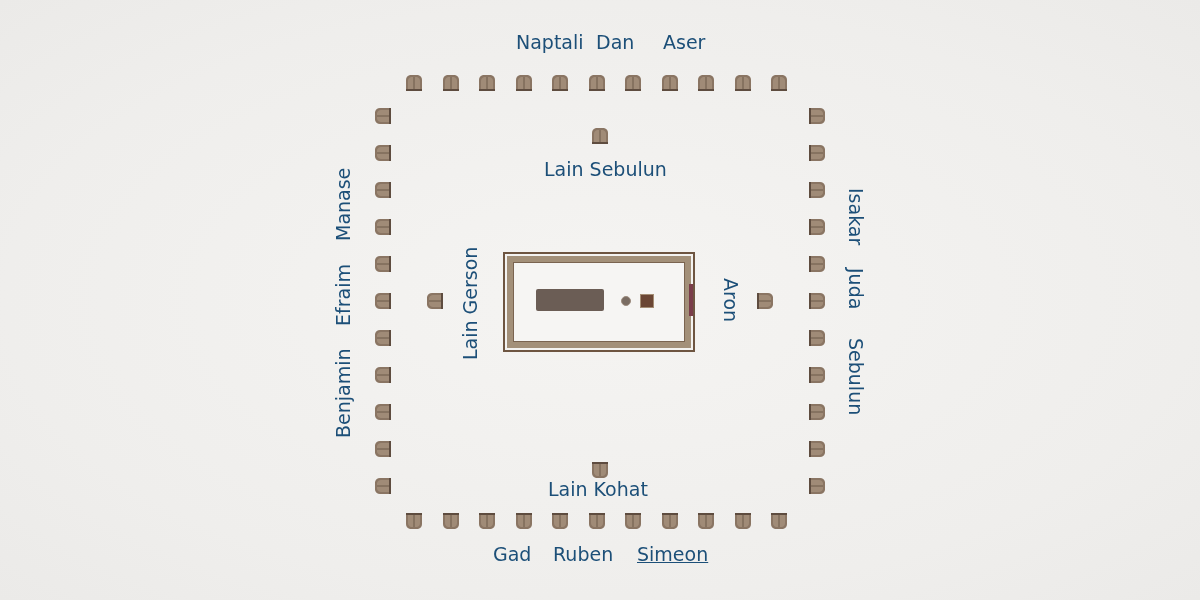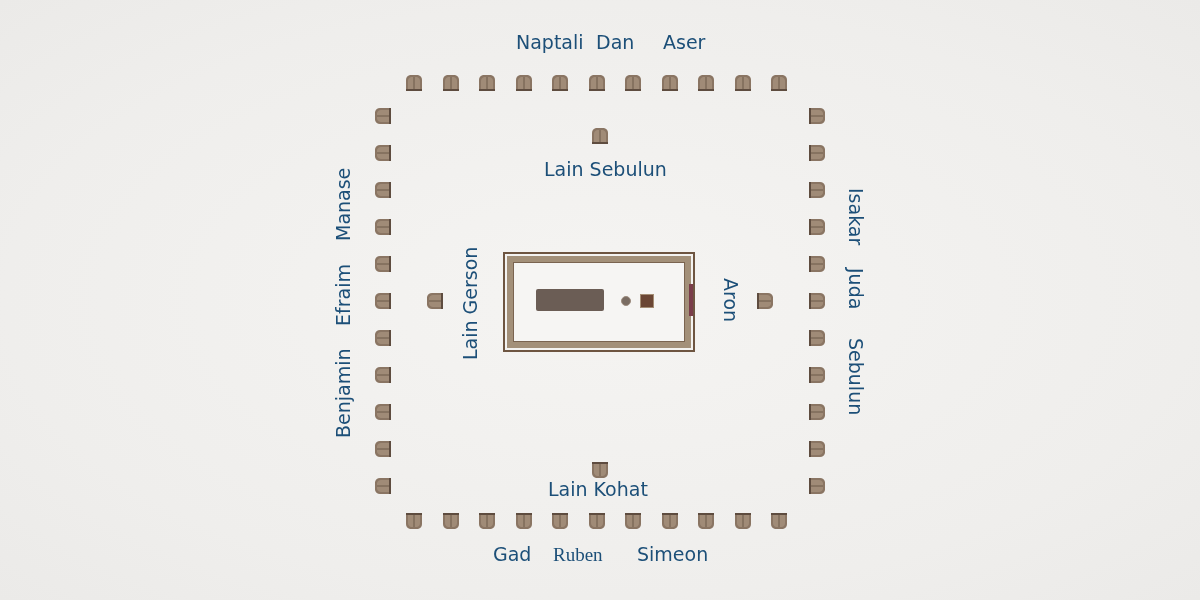--- a/index.html
+++ b/index.html
@@ -20,22 +20,22 @@
 </head>
 <body>
 
 <div class="bg"></div>
 
 <div class="lbl" style="left:516px;top:33px;">Naptali</div>
 <div class="lbl" style="left:596px;top:33px;">Dan</div>
 <div class="lbl" style="left:655px;top:33px;margin-left:8px;">Aser</div>
 
 <div class="lbl" style="left:493px;top:545px;">Gad</div>
-<div class="lbl" style="left:553px;top:545px;font-family:Liberation Serif, serif;">Ruben</div>
-<div class="lbl" style="left:637px;top:545px;">Simeon</div>
+<div class="lbl" style="left:553px;top:545px;">Ruben</div>
+<div class="lbl" style="left:637px;top:545px;text-decoration:underline;">Simeon</div>
 
 <div class="lbl vt" style="left:334px;top:438px;transform:rotate(-90deg);">Benjamin</div>
 <div class="lbl vt" style="left:334px;top:326px;transform:rotate(-90deg);">Efraim</div>
 <div class="lbl vt" style="left:334px;top:241px;transform:rotate(-90deg);">Manase</div>
 
 <div class="lbl vt" style="left:865px;top:188px;transform:rotate(90deg);">Isakar</div>
 <div class="lbl vt" style="left:865px;top:268px;transform:rotate(90deg);">Juda</div>
 <div class="lbl vt" style="left:865px;top:338px;transform:rotate(90deg);">Sebulun</div>
 
 <div class="lbl" style="left:544px;top:160px;">Lain Sebulun</div>

